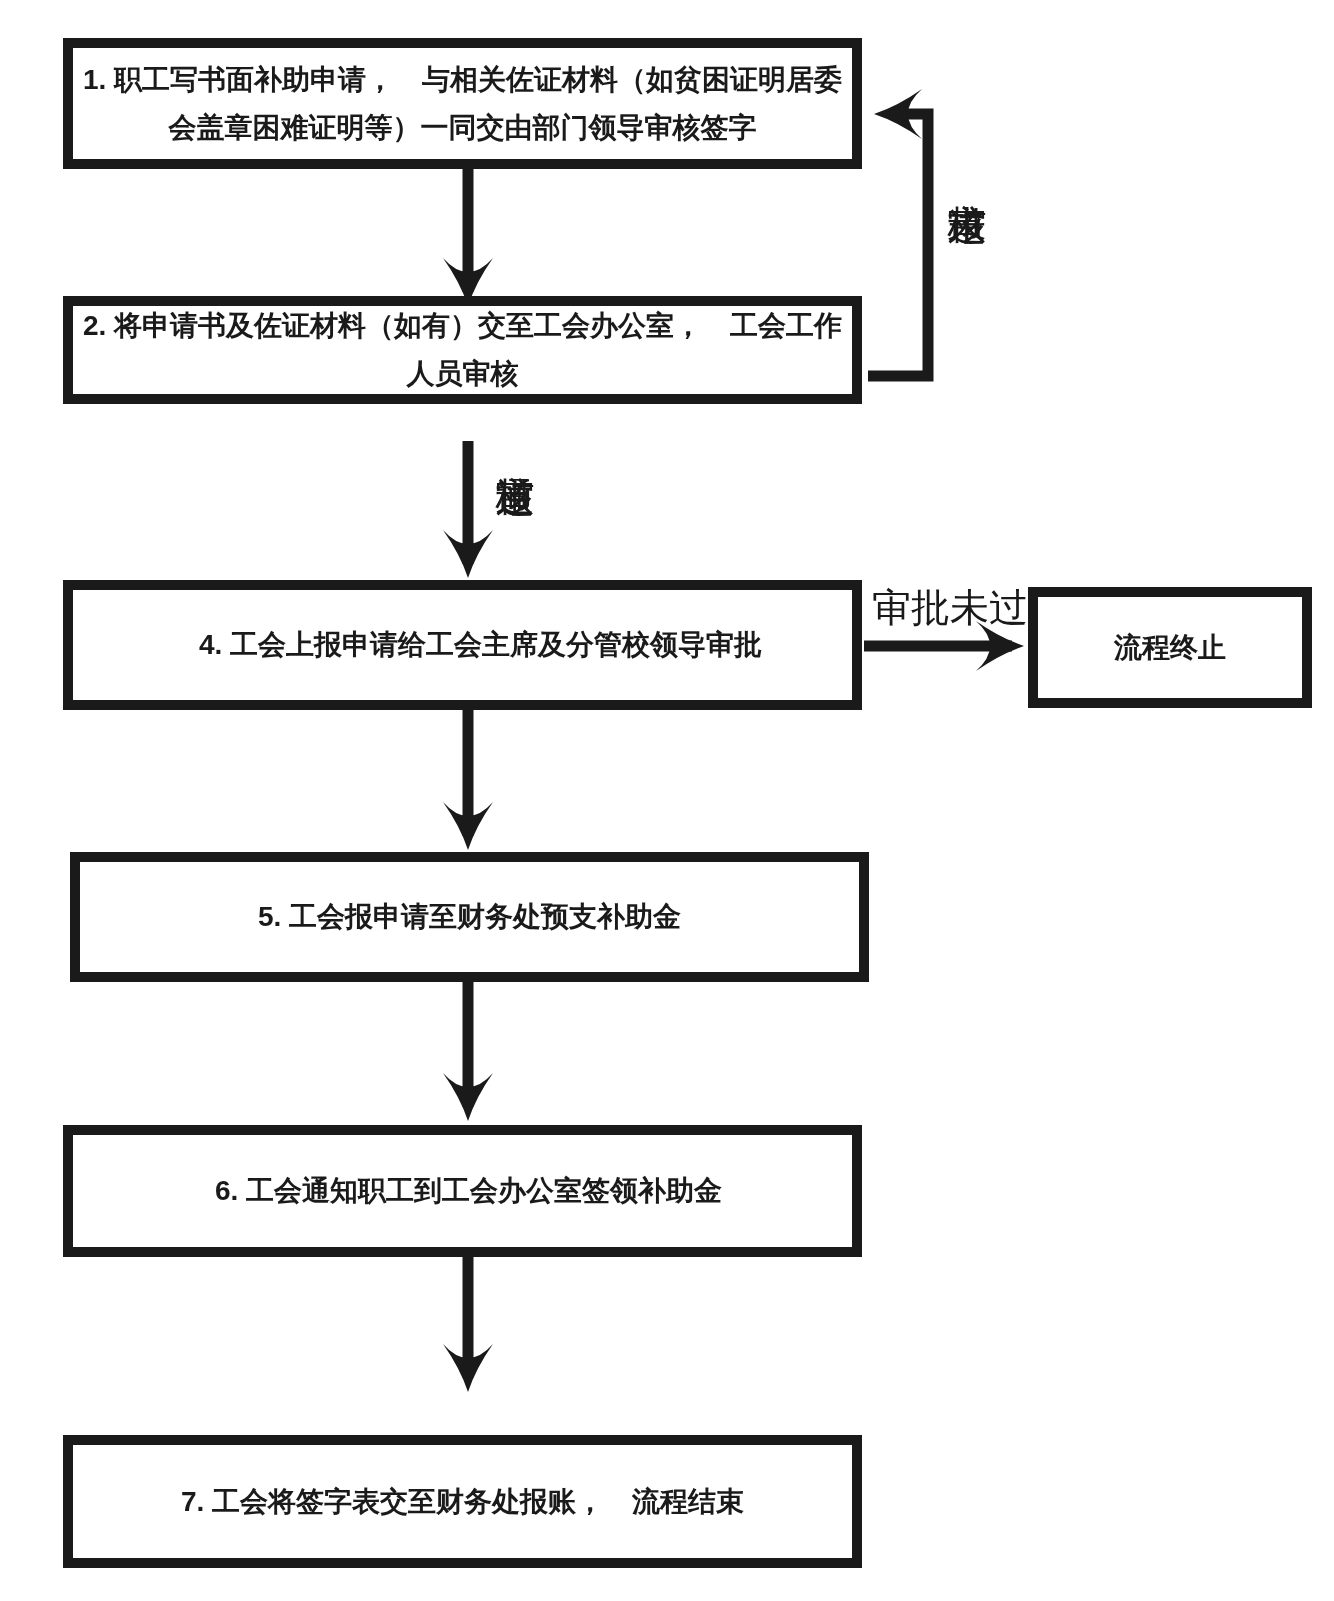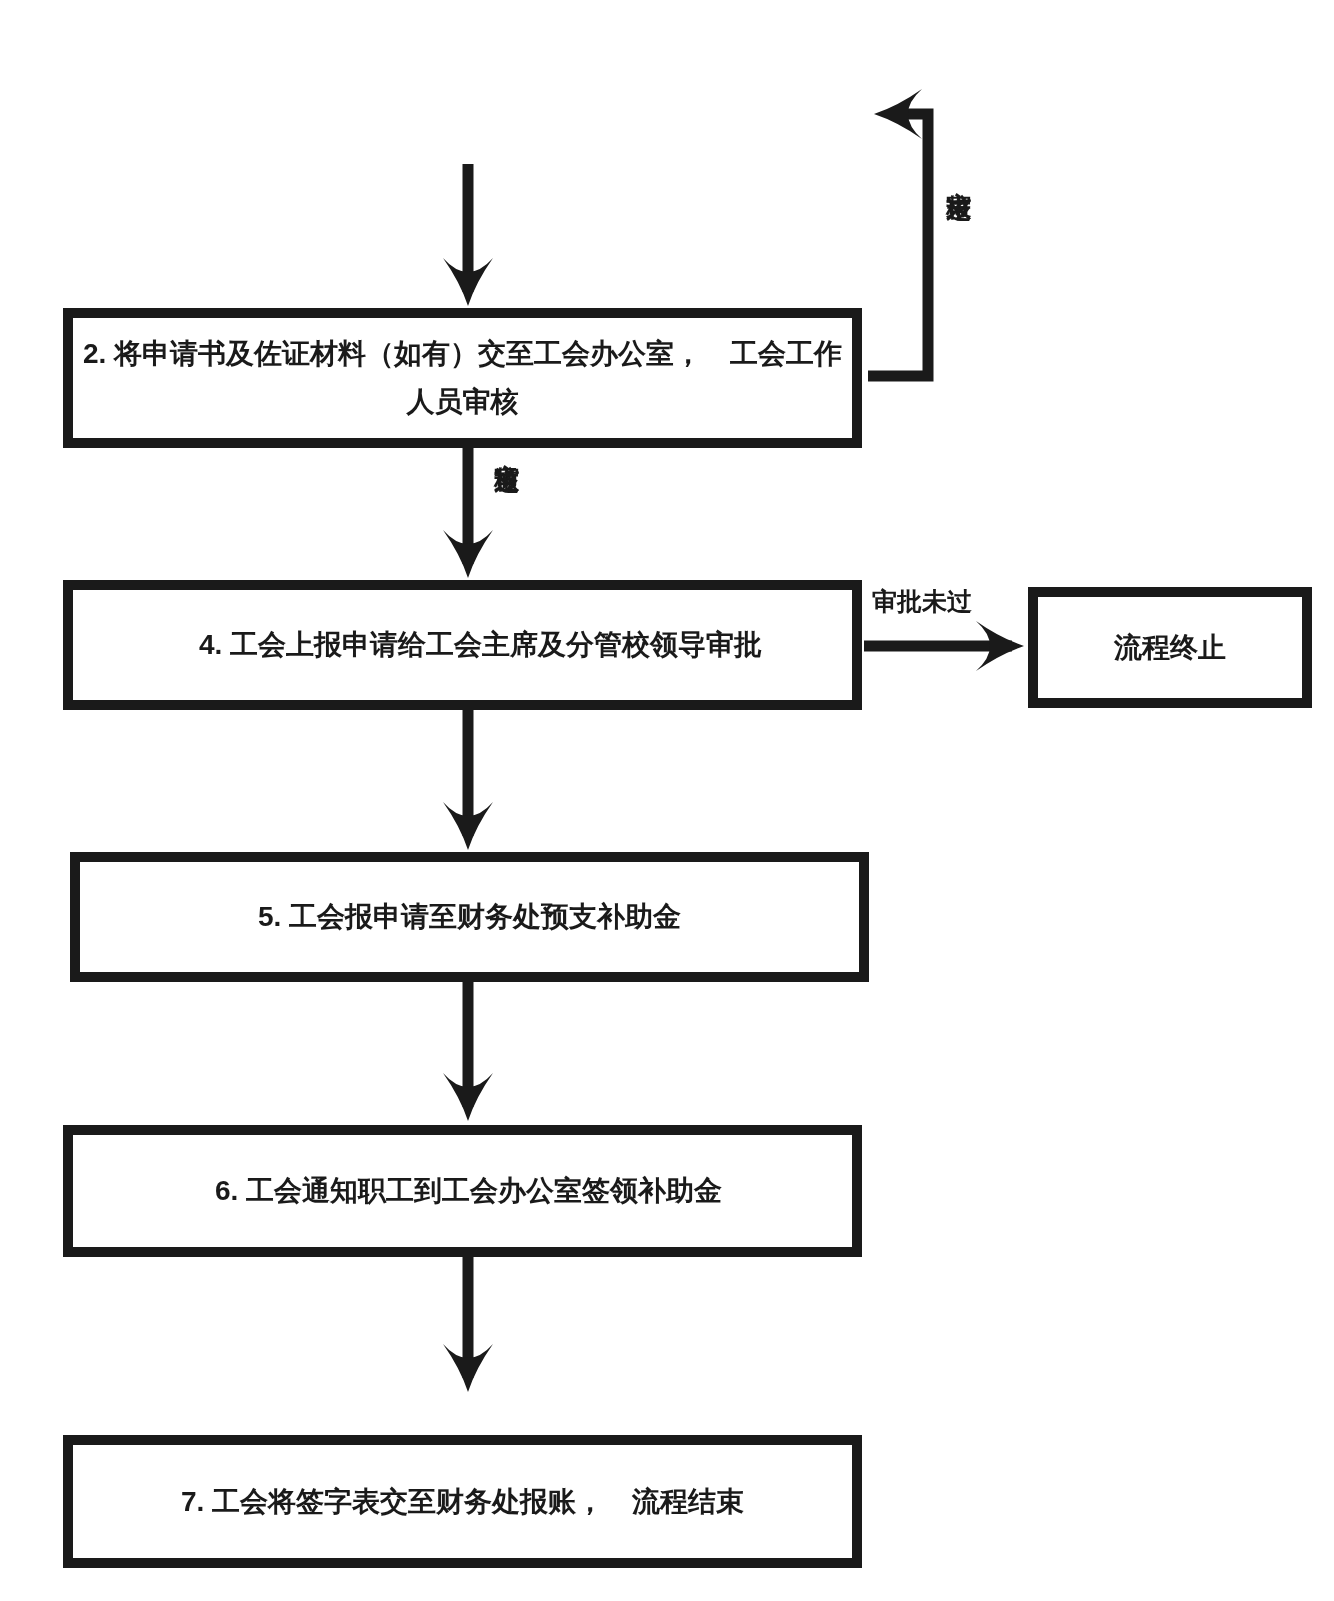--- a/index.html
+++ b/index.html
@@ -36,22 +36,22 @@
     font-weight: bold;
     line-height: 1.7;
     color: #1a1a1a;
   }
   .box .txt {
     display: block;
     width: 100%;
   }
   .edge-label {
     position: absolute;
-    font-size: 25px;
-    font-weight: bold;
+    font-size: 39px;
+    font-weight: normal;
     color: #1a1a1a;
     white-space: nowrap;
     line-height: 1.05;
   }
   .edge-label.vertical {
     writing-mode: vertical-rl;
     text-orientation: upright;
     letter-spacing: 1px;
   }
 </style>
@@ -81,22 +81,25 @@
       <path d="M443,258 Q460,282 468,306 Q476,282 493,258 Q468,286 443,258 Z"></path>
       <path d="M443,530 Q460,554 468,578 Q476,554 493,530 Q468,558 443,530 Z"></path>
       <path d="M443,802 Q460,826 468,850 Q476,826 493,802 Q468,830 443,802 Z"></path>
       <path d="M443,1073 Q460,1097 468,1121 Q476,1097 493,1073 Q468,1101 443,1073 Z"></path>
       <path d="M443,1344 Q460,1368 468,1392 Q476,1368 493,1344 Q468,1372 443,1344 Z"></path>
       <path d="M976,621 Q1000,638 1024,646 Q1000,654 976,671 Q1004,646 976,621 Z"></path>
       <path d="M922,89 Q898,106 874,114 Q898,122 922,139 Q894,114 922,89 Z"></path>
     </g>
   </svg>
 
+  <div class="box" style="left:63px; top:38px; width:799px; height:131px;">
+    <span class="txt">1. 职工写书面补助申请，　与相关佐证材料（如贫困证明居委会盖章困难证明等）一同交由部门领导审核签字</span>
+  </div>
 
-  <div class="box" style="left:63px; top:308px; width:799px; height:140px;">
+  <div class="box" style="left:63px; top:296px; width:799px; height:108px;">
     <span class="txt">2. 将申请书及佐证材料（如有）交至工会办公室，　工会工作人员审核</span>
   </div>
 
   <div class="box" style="left:63px; top:580px; width:799px; height:130px;padding-left:36px;">
     <span class="txt">4. 工会上报申请给工会主席及分管校领导审批</span>
   </div>
 
   <div class="box" style="left:1028px; top:587px; width:284px; height:121px;">
     <span class="txt">流程终止</span>
   </div>

